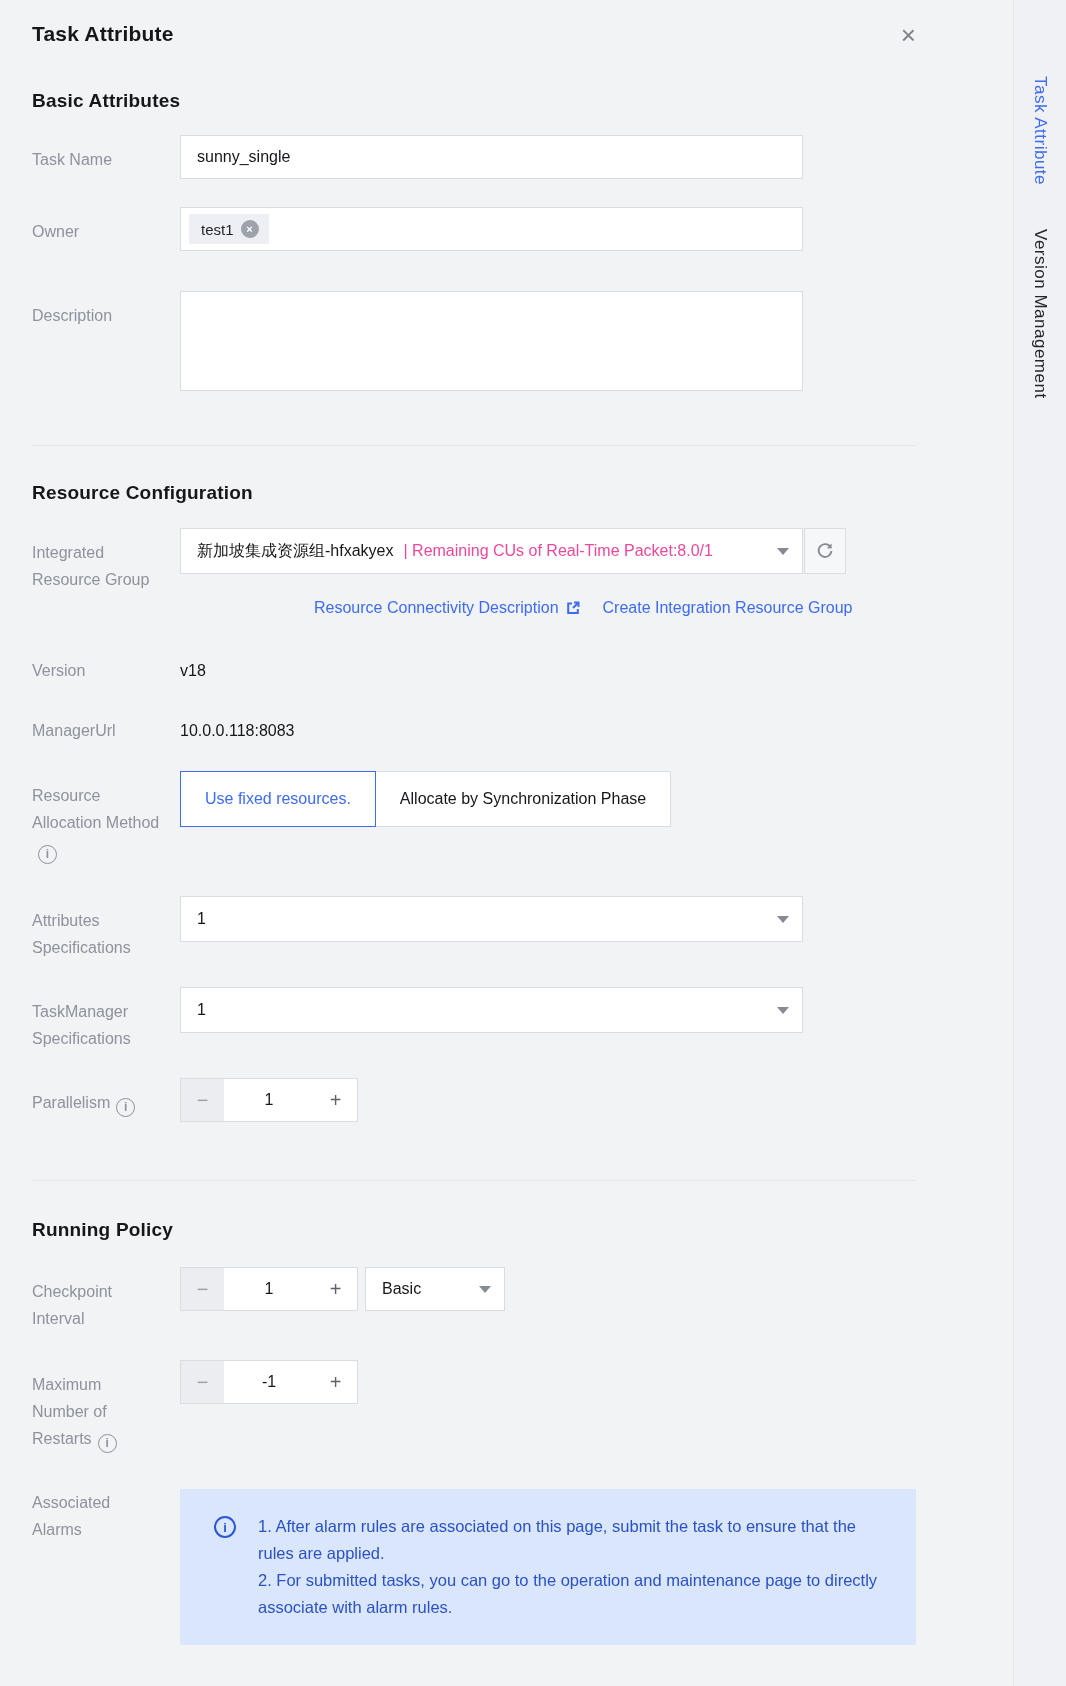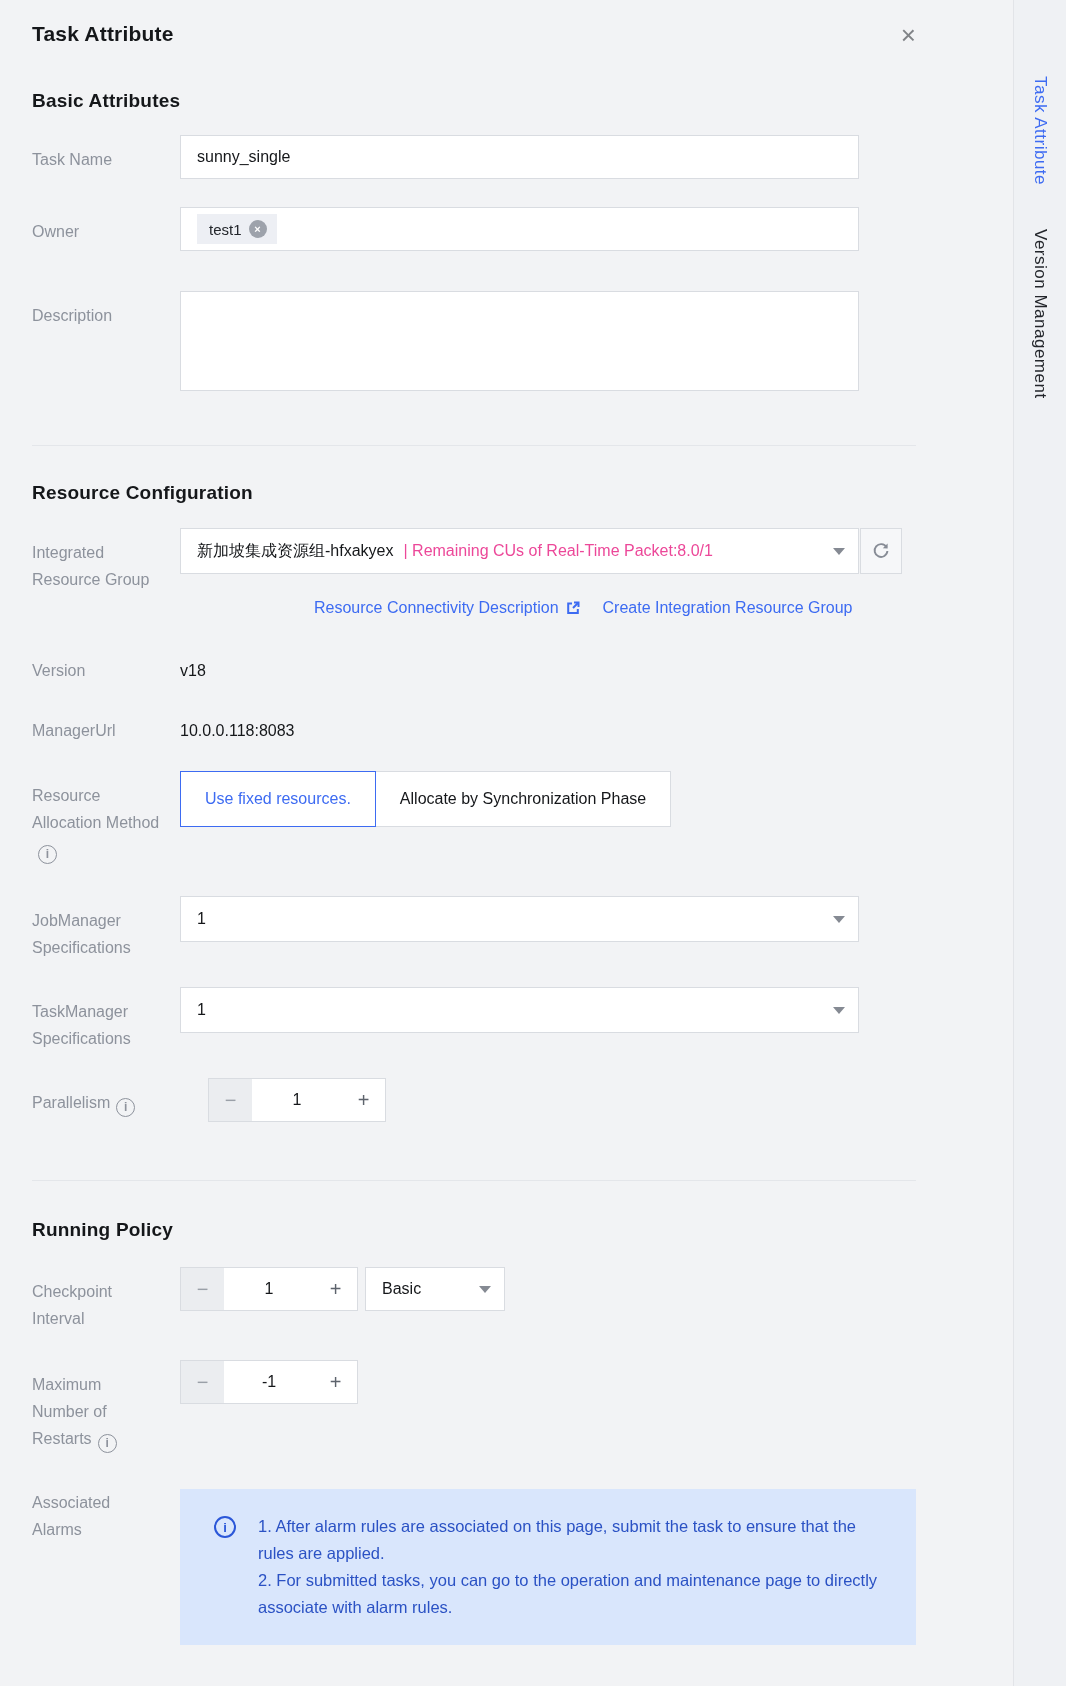--- a/index.html
+++ b/index.html
@@ -32,21 +32,21 @@
   .divider { height:1px; background:#e4e6ea; }
   
   .row { display:flex; align-items:flex-start; }
   .row-label {
     width:130px; margin-right:18px; flex-shrink:0;
     color:#8d929c; font-size:16px; line-height:27px;
   }
   .row-label.pad { padding-top:11px; }
   .row-control { flex:1; min-width:0; }
   .text-input, .select, .textarea {
-    background:#fff; border:1px solid #d9dce1; width:679px;
+    background:#fff; border:1px solid #d9dce1; width:623px;
   }
   .text-input { height:44px; display:flex; align-items:center; padding:0 16px; font-size:16px; }
   .textarea { height:100px; }
   .static-value { font-size:16px; line-height:20px; }
   
   .tag {
     display:inline-flex; align-items:center; gap:7px;
     background:#edeff4; padding:6px 10px 6px 12px; font-size:15px; color:#23262b;
   }
   .tag-close {
@@ -131,21 +131,21 @@
       <div class="text-input">
         <span>sunny_single</span>
       </div>
     </div>
   </div>
 
 
   <div class="row" style="margin-top:28px;">
     <div class="row-label pad">Owner</div>
     <div class="row-control">
-      <div class="text-input" style="padding-left:16px;">
+      <div class="text-input" style="padding-left:8px;">
         <span class="tag">
           <span>test1</span>
           <span class="tag-close">×</span>
         </span>
       </div>
     </div>
   </div>
 
   <div class="row" style="margin-top:40px;">
     <div class="row-label pad">Description</div>
@@ -212,40 +212,40 @@
     </div>
     <div class="row-control">
       <div class="seg-group">
         <div class="seg-btn active">Use fixed resources.</div>
         <div class="seg-btn">Allocate by Synchronization Phase</div>
       </div>
     </div>
   </div>
 
   <div class="row" style="margin-top:32px;">
-    <div class="row-label pad">JobManager Specifications</div>
+    <div class="row-label pad">Attributes Specifications</div>
     <div class="row-control">
       <div class="select">
         <span>1</span>
         <span class="caret"></span>
       </div>
     </div>
   </div>
 
   <div class="row" style="margin-top:26px;">
     <div class="row-label pad">TaskManager Specifications</div>
     <div class="row-control">
       <div class="select">
         <span>1</span>
         <span class="caret"></span>
       </div>
     </div>
   </div>
 
-  <div class="row" style="margin-top:26px;gap:28px;">
+  <div class="row" style="margin-top:26px;">
     <div class="row-label pad">
       <span>Parallelism</span><span class="info-icon">i</span>
     </div>
     <div class="row-control">
       <div class="stepper">
         <div class="step-btn minus disabled">−</div>
         <div class="step-value">1</div>
         <div class="step-btn plus">+</div>
       </div>
     </div>

